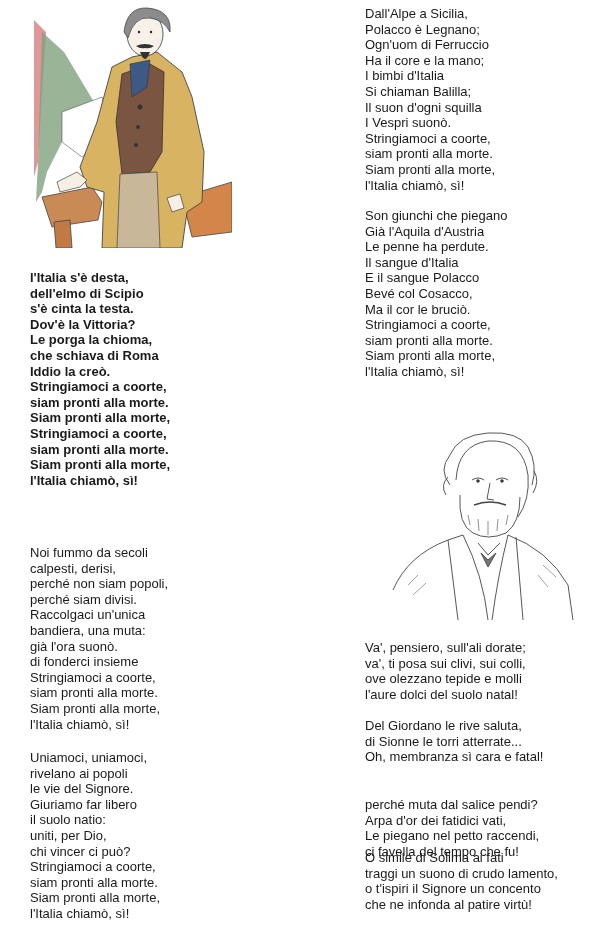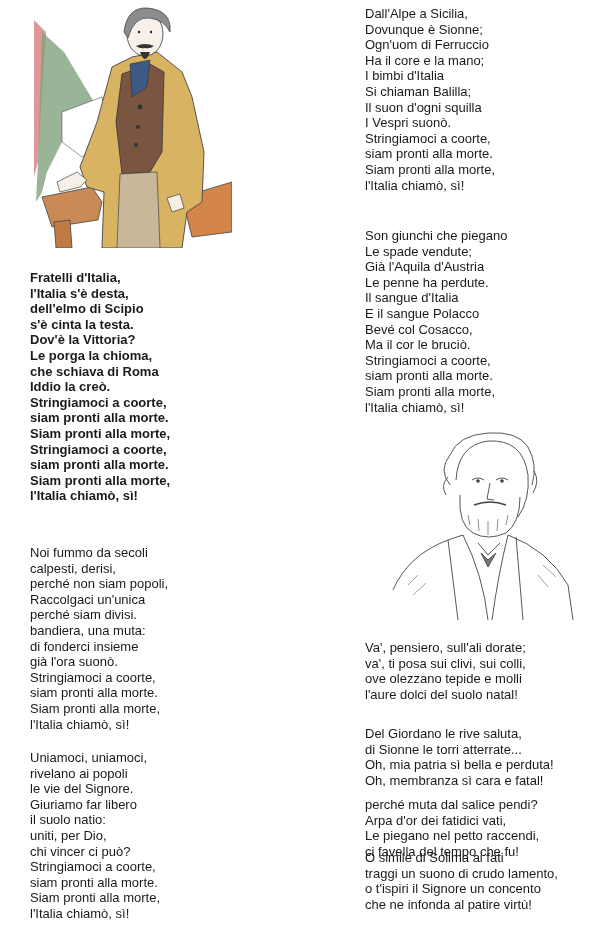--- a/index.html
+++ b/index.html
@@ -71,21 +71,20 @@
     <path d="M104 44 Q113 40 122 44 Q118 47 113 46 Q108 47 104 44 Z" fill="#333"></path>
     <path d="M108 50 Q113 64 118 50 Z" fill="#333"></path>
 
     <circle cx="107" cy="30" r="1.2" fill="#222"></circle>
     <circle cx="119" cy="30" r="1.2" fill="#222"></circle>
   </svg>
 </div>
 
 <div class="col col-left" style="top:270px;">
   <div class="stanza bold">
-    <span class="line">Fratelli d'Italia,</span>
     <span class="line">l'Italia s'è desta,</span>
     <span class="line">dell'elmo di Scipio</span>
     <span class="line">s'è cinta la testa.</span>
     <span class="line">Dov'è la Vittoria?</span>
     <span class="line">Le porga la chioma,</span>
     <span class="line">che schiava di Roma</span>
     <span class="line">Iddio la creò.</span>
     <span class="line">Stringiamoci a coorte,</span>
     <span class="line">siam pronti alla morte.</span>
     <span class="line">Siam pronti alla morte,</span>
@@ -94,25 +93,25 @@
     <span class="line">Siam pronti alla morte,</span>
     <span class="line">l'Italia chiamò, sì!</span>
   </div>
 </div>
 
 <div class="col col-left" style="top:545px;">
   <div class="stanza">
     <span class="line">Noi fummo da secoli</span>
     <span class="line">calpesti, derisi,</span>
     <span class="line">perché non siam popoli,</span>
+    <span class="line">perché siam divisi.</span>
     <span class="line">Raccolgaci un'unica</span>
-    <span class="line">perché siam divisi.</span>
     <span class="line">bandiera, una muta:</span>
+    <span class="line">già l'ora suonò.</span>
     <span class="line">di fonderci insieme</span>
-    <span class="line">già l'ora suonò.</span>
     <span class="line">Stringiamoci a coorte,</span>
     <span class="line">siam pronti alla morte.</span>
     <span class="line">Siam pronti alla morte,</span>
     <span class="line">l'Italia chiamò, sì!</span>
   </div>
 </div>
 
 <div class="col col-left" style="top:750px;">
   <div class="stanza">
     <span class="line">Uniamoci, uniamoci,</span>
@@ -125,38 +124,37 @@
     <span class="line">Stringiamoci a coorte,</span>
     <span class="line">siam pronti alla morte.</span>
     <span class="line">Siam pronti alla morte,</span>
     <span class="line">l'Italia chiamò, sì!</span>
   </div>
 </div>
 
 <div class="col col-right" style="top:6px;">
   <div class="stanza">
     <span class="line">Dall'Alpe a Sicilia,</span>
-    <span class="line">Dovunque è Sionne;</span>
+    <span class="line">Polacco è Legnano;</span>
     <span class="line">Ogn'uom di Ferruccio</span>
     <span class="line">Ha il core e la mano;</span>
     <span class="line">I bimbi d'Italia</span>
     <span class="line">Si chiaman Balilla;</span>
     <span class="line">Il suon d'ogni squilla</span>
     <span class="line">I Vespri suonò.</span>
     <span class="line">Stringiamoci a coorte,</span>
     <span class="line">siam pronti alla morte.</span>
     <span class="line">Siam pronti alla morte,</span>
     <span class="line">l'Italia chiamò, sì!</span>
   </div>
 </div>
 
-<div class="col col-right" style="top:228px;">
+<div class="col col-right" style="top:208px;">
   <div class="stanza">
     <span class="line">Son giunchi che piegano</span>
-    <span class="line">Le spade vendute;</span>
     <span class="line">Già l'Aquila d'Austria</span>
     <span class="line">Le penne ha perdute.</span>
     <span class="line">Il sangue d'Italia</span>
     <span class="line">E il sangue Polacco</span>
     <span class="line">Bevé col Cosacco,</span>
     <span class="line">Ma il cor le bruciò.</span>
     <span class="line">Stringiamoci a coorte,</span>
     <span class="line">siam pronti alla morte.</span>
     <span class="line">Siam pronti alla morte,</span>
     <span class="line">l'Italia chiamò, sì!</span>
@@ -199,25 +197,24 @@
 
 <div class="col col-right" style="top:640px;">
   <div class="stanza">
     <span class="line">Va', pensiero, sull'ali dorate;</span>
     <span class="line">va', ti posa sui clivi, sui colli,</span>
     <span class="line">ove olezzano tepide e molli</span>
     <span class="line">l'aure dolci del suolo natal!</span>
   </div>
 </div>
 
-<div class="col col-right" style="top:718px;margin-top:8px;">
+<div class="col col-right" style="top:718px;">
   <div class="stanza">
     <span class="line">Del Giordano le rive saluta,</span>
     <span class="line">di Sionne le torri atterrate...</span>
-    <span class="line">Oh, mia patria sì bella e perduta!</span>
     <span class="line">Oh, membranza sì cara e fatal!</span>
   </div>
 </div>
 
 <div class="col col-right" style="top:797px;">
   <div class="stanza">
     <span class="line">perché muta dal salice pendi?</span>
     <span class="line">Arpa d'or dei fatidici vati,</span>
     <span class="line">Le piegano nel petto raccendi,</span>
     <span class="line">ci favella del tempo che fu!</span>

